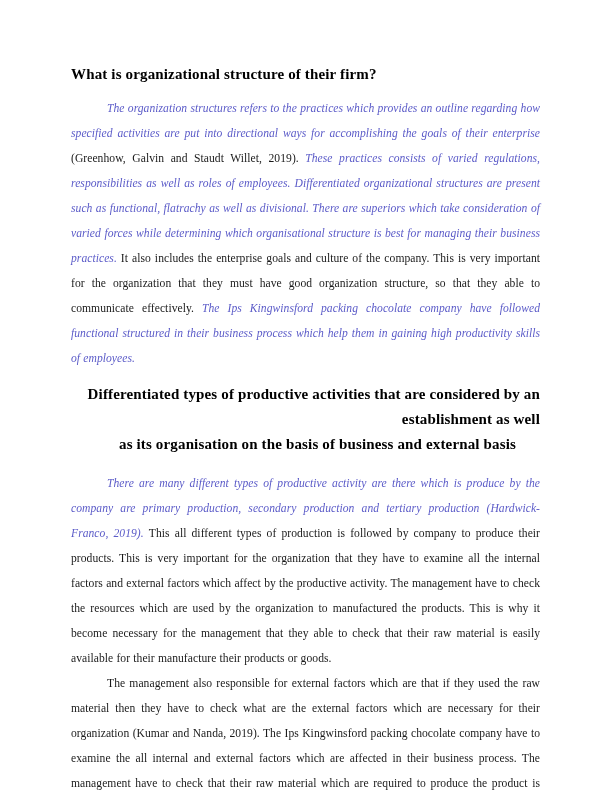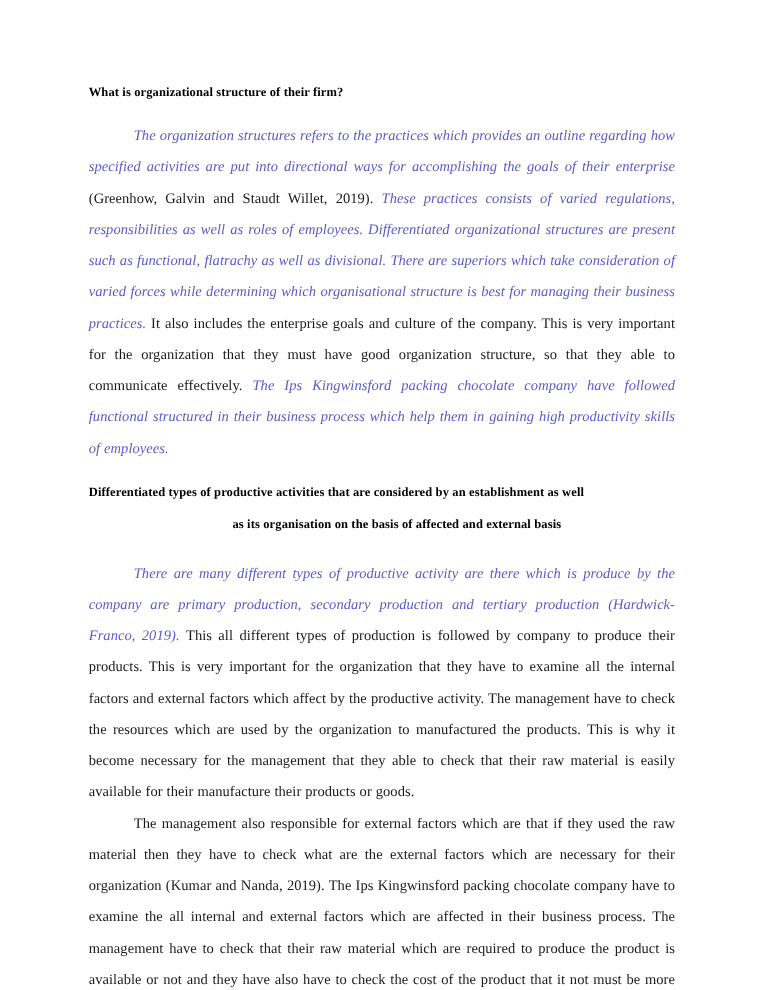--- a/index.html
+++ b/index.html
@@ -23,35 +23,35 @@
     background: #ffffff;
     box-sizing: border-box;
   }
   .content {
     position: absolute;
     left: 71px;
     top: 62px;
     width: 469px;
   }
   .heading {
-    font-size: 10px;
+    font-size: 15px;
     font-weight: bold;
     color: #000000;
     line-height: 25px;
     margin: 0 0 9px 0;
     text-align: left;
     letter-spacing: 0.01em;
   }
   .heading.two-line {
     text-align: center;
     margin: 0 0 10px 0;
   }
   .heading.two-line .hl1 {
     display: block;
-    text-align: left;
+    text-align: right;
   }
   .heading.two-line .hl2 {
     display: block;
     text-align: center;
     padding-left: 24px;
   }
   p.para {
     font-size: 11.6px;
     line-height: 25px;
     margin: 0 0 0 0;
@@ -84,21 +84,21 @@
     <h2 class="heading">What is organizational structure of their firm?</h2>
 
     <p class="para">
       <span class="blue">The organization structures refers to the practices which provides an outline regarding how specified activities are put into directional ways for accomplishing the goals of their enterprise </span><span class="blk">(Greenhow, Galvin and Staudt Willet, 2019). </span><span class="blue">These practices consists of varied regulations, responsibilities as well as roles of employees. Differentiated organizational structures are present such as functional, flatrachy as well as divisional. There are superiors which take consideration of varied forces while determining which organisational structure is best for managing their business practices.</span><span class="blk">  It also includes the enterprise goals and culture of the company. This is very important for the organization that they must have good organization structure, so that they able to communicate effectively. </span><span class="blue">The Ips Kingwinsford packing chocolate company have followed functional structured in their business process which help them in gaining high productivity skills of employees.</span>
     </p>
 
     <div class="gap-after-para1"></div>
 
     <h2 class="heading two-line">
       <span class="hl1">Differentiated types of productive activities that are considered by an establishment as well</span>
-      <span class="hl2">as its organisation on the basis of affected and external basis</span>
+      <span class="hl2">as its organisation on the basis of business and external basis</span>
     </h2>
 
     <div class="gap-after-h2"></div>
 
     <p class="para">
       <span class="blue">There are many different types of productive activity are there which is produce by the company are primary production, secondary production and tertiary production (Hardwick-Franco, 2019). </span><span class="blk">This all different types of production is followed by company to produce their products. This is very important for the organization that they have to examine all the internal factors and external factors which affect by the productive activity. The management have to check the resources which are used by the organization to manufactured the products. This is why it become necessary for the management that they able to check that their raw material is easily available for their manufacture their products or goods.</span>
     </p>
 
     <p class="para tight">
       <span class="blk">The management also responsible for external factors which are that if they used the raw material then they have to check what are the external factors which are necessary for their organization (Kumar and Nanda, 2019). The  Ips Kingwinsford packing chocolate company have to examine the all internal and external factors which are affected in their business process. The management have to check that their raw material which are required to produce the product is available or not and they have also have to check the cost of the product that it not must be more expensive so that customer will not prefer the products. The management of an organization also</span>

